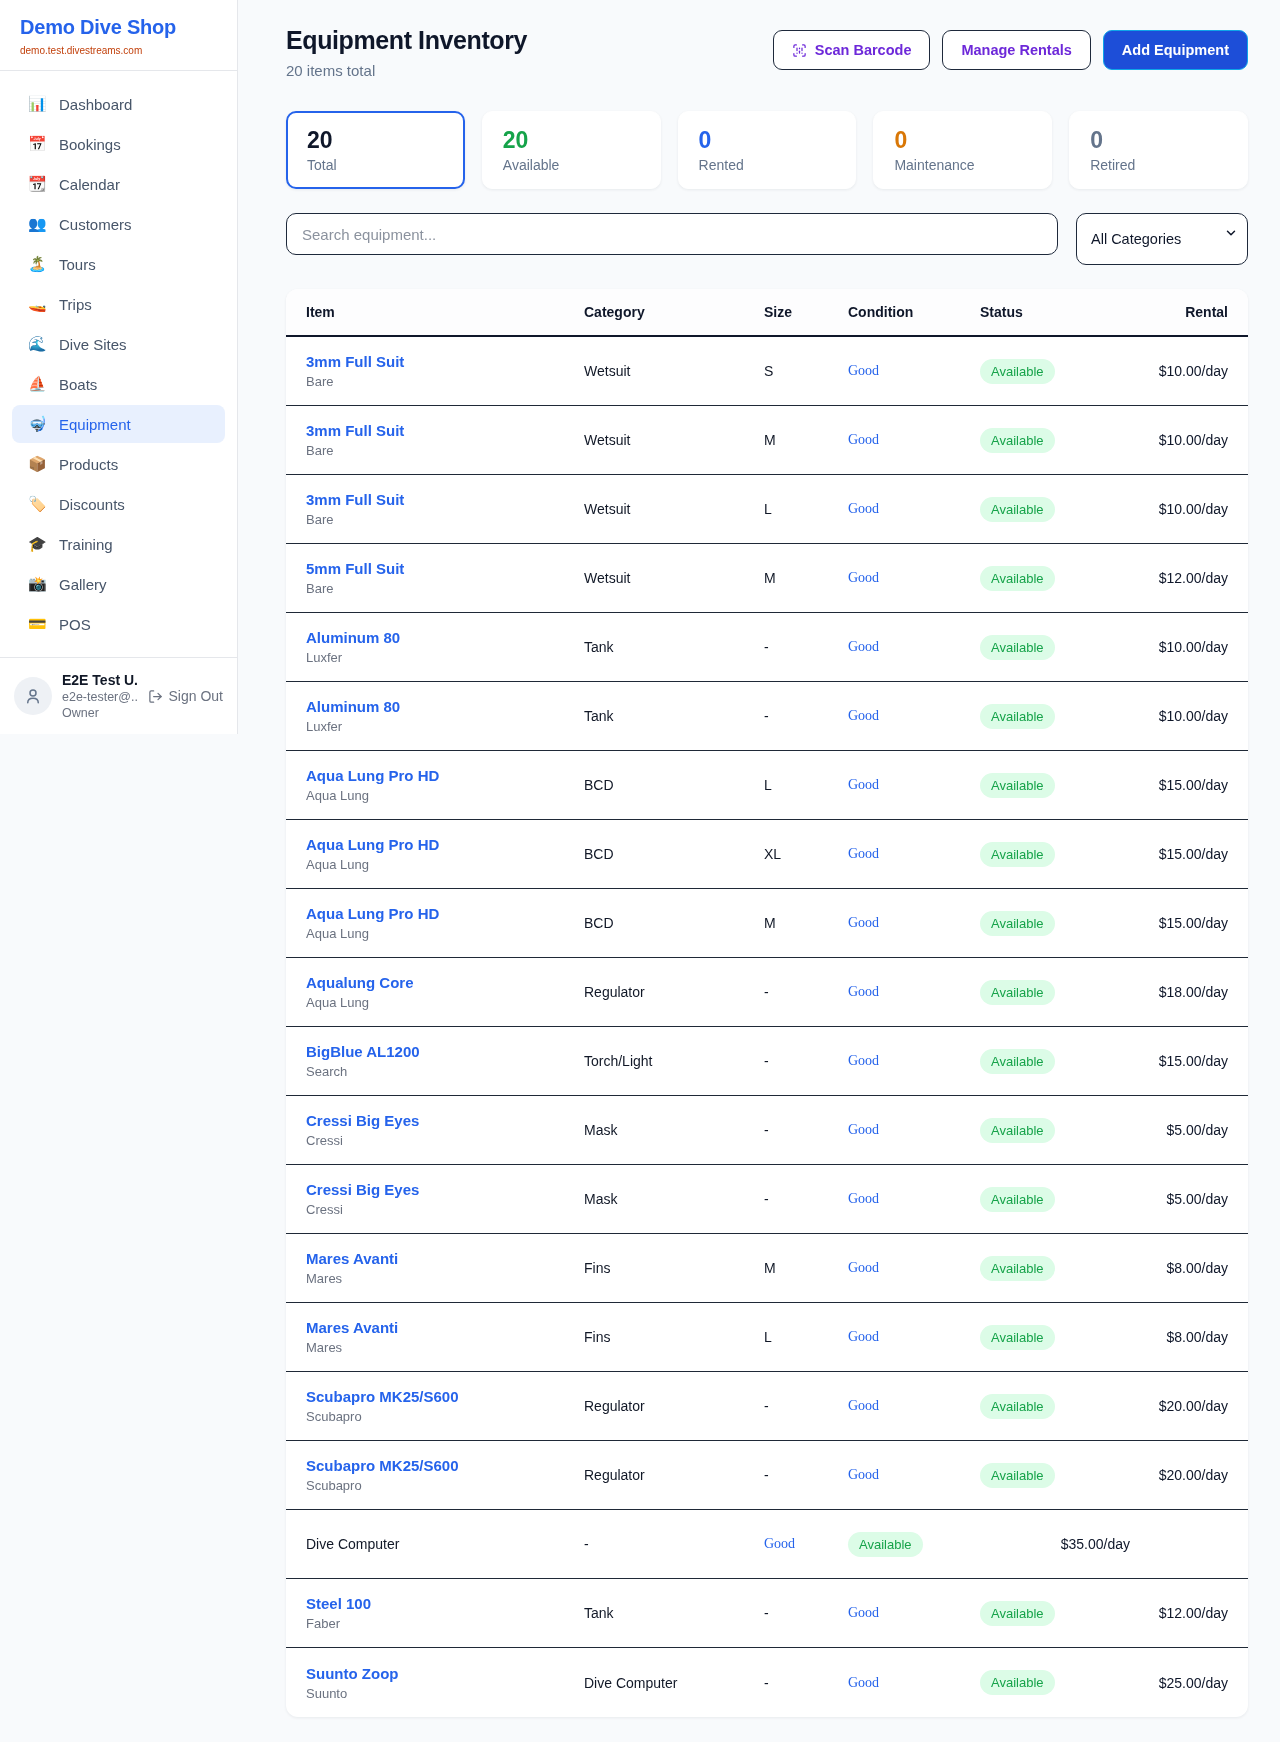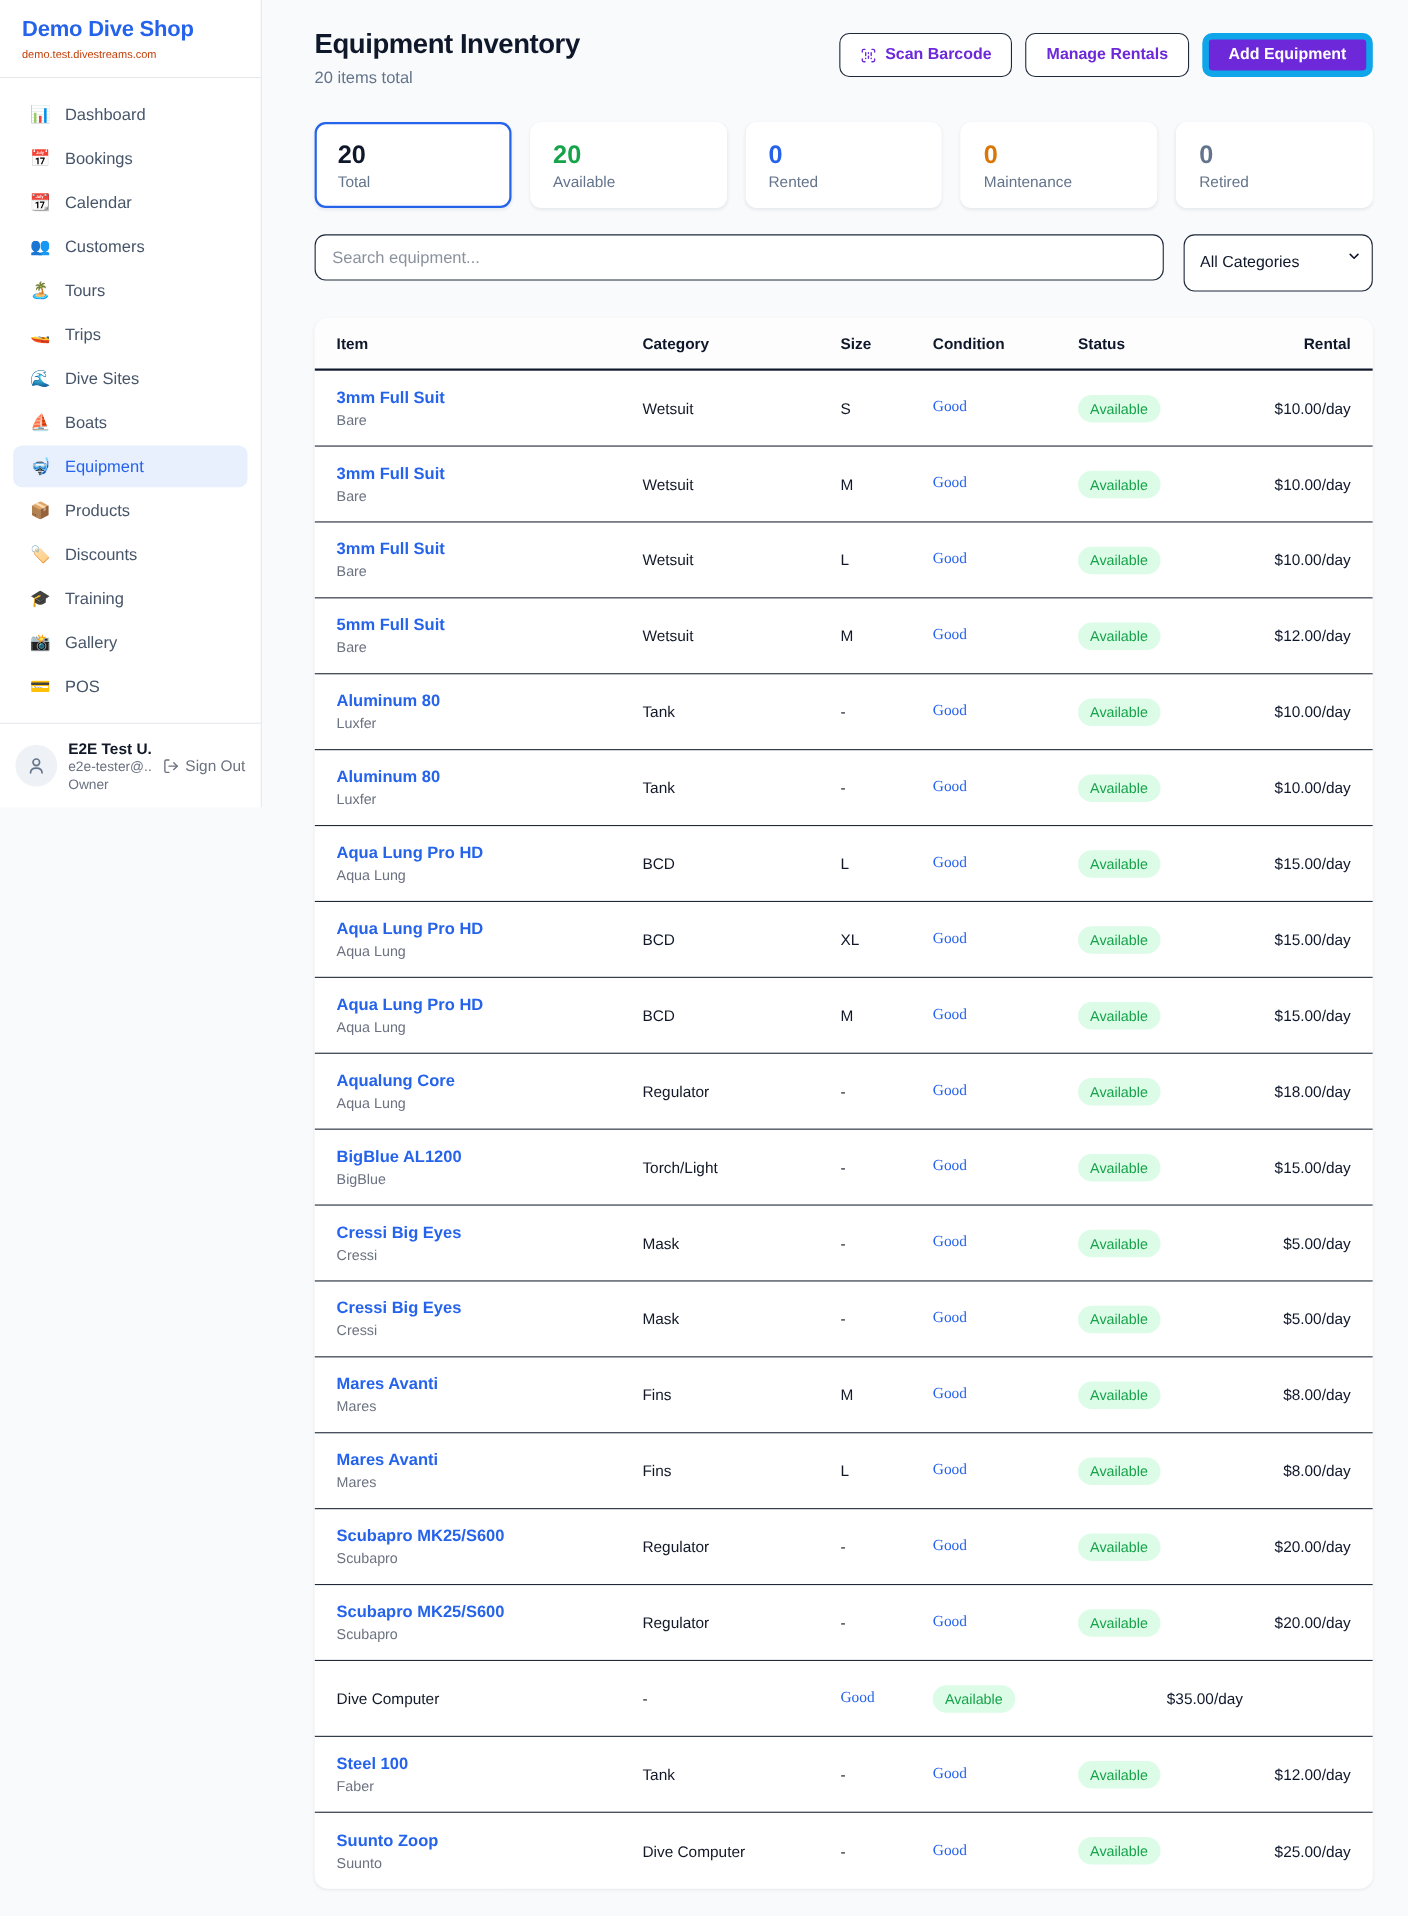--- a/index.html
+++ b/index.html
@@ -33,21 +33,21 @@
 
   
   .main { flex:1; padding:26px 32px 32px 48px; }
   .page-header { display:flex; justify-content:space-between; align-items:flex-start; }
   .page-title { font-size:25px; font-weight:700; letter-spacing:-0.4px; color:#0f172a; }
   .page-subtitle { font-size:15px; color:#64748b; margin-top:7px; }
   .header-actions { display:flex; gap:12px; margin-top:4px; }
   .btn { height:40px; display:inline-flex; align-items:center; gap:8px; padding:0 18px;
     border-radius:9px; font-size:14.5px; font-weight:600; font-family:inherit; cursor:pointer; }
   .btn-outline { background:#fff; border:1px solid #1e293b; color:#6d28d9; }
-  .btn-primary { background:#6d28d9; border:6px solid #0ea5e9; color:#fff; }
+  .btn-primary { background:#1d4ed8; border:1px solid #0ea5e9; color:#fff; }
 
   
   .stats { display:grid; grid-template-columns:repeat(5,1fr); gap:17px; margin-top:32px; }
   .stat-card { background:#fff; border:1px solid #fff; border-radius:10px; padding:15px 20px;
     box-shadow:0 1px 3px rgba(15,23,42,.07); cursor:pointer; }
   .stat-card.active { border:2px solid #2563eb; padding:14px 19px; }
   .stat-value { font-size:23px; font-weight:700; }
   .stat-label { font-size:14px; color:#64748b; margin-top:3px; }
 
   
@@ -402,21 +402,21 @@
     <div class="cell cond">Good</div>
     <div class="cell">
       <span class="badge">Available</span>
     </div>
     <div class="cell rental">$18.00/day</div>
   </div>
 
   <div class="trow">
     <div class="cell">
       <a class="item-name">BigBlue AL1200</a>
-      <div class="item-brand">BigBlue</div>
+      <div class="item-brand">Search</div>
     </div>
     <div class="cell">Torch/Light</div>
     <div class="cell">-</div>
     <div class="cell cond">Good</div>
     <div class="cell">
       <span class="badge">Available</span>
     </div>
     <div class="cell rental">$15.00/day</div>
   </div>
 

